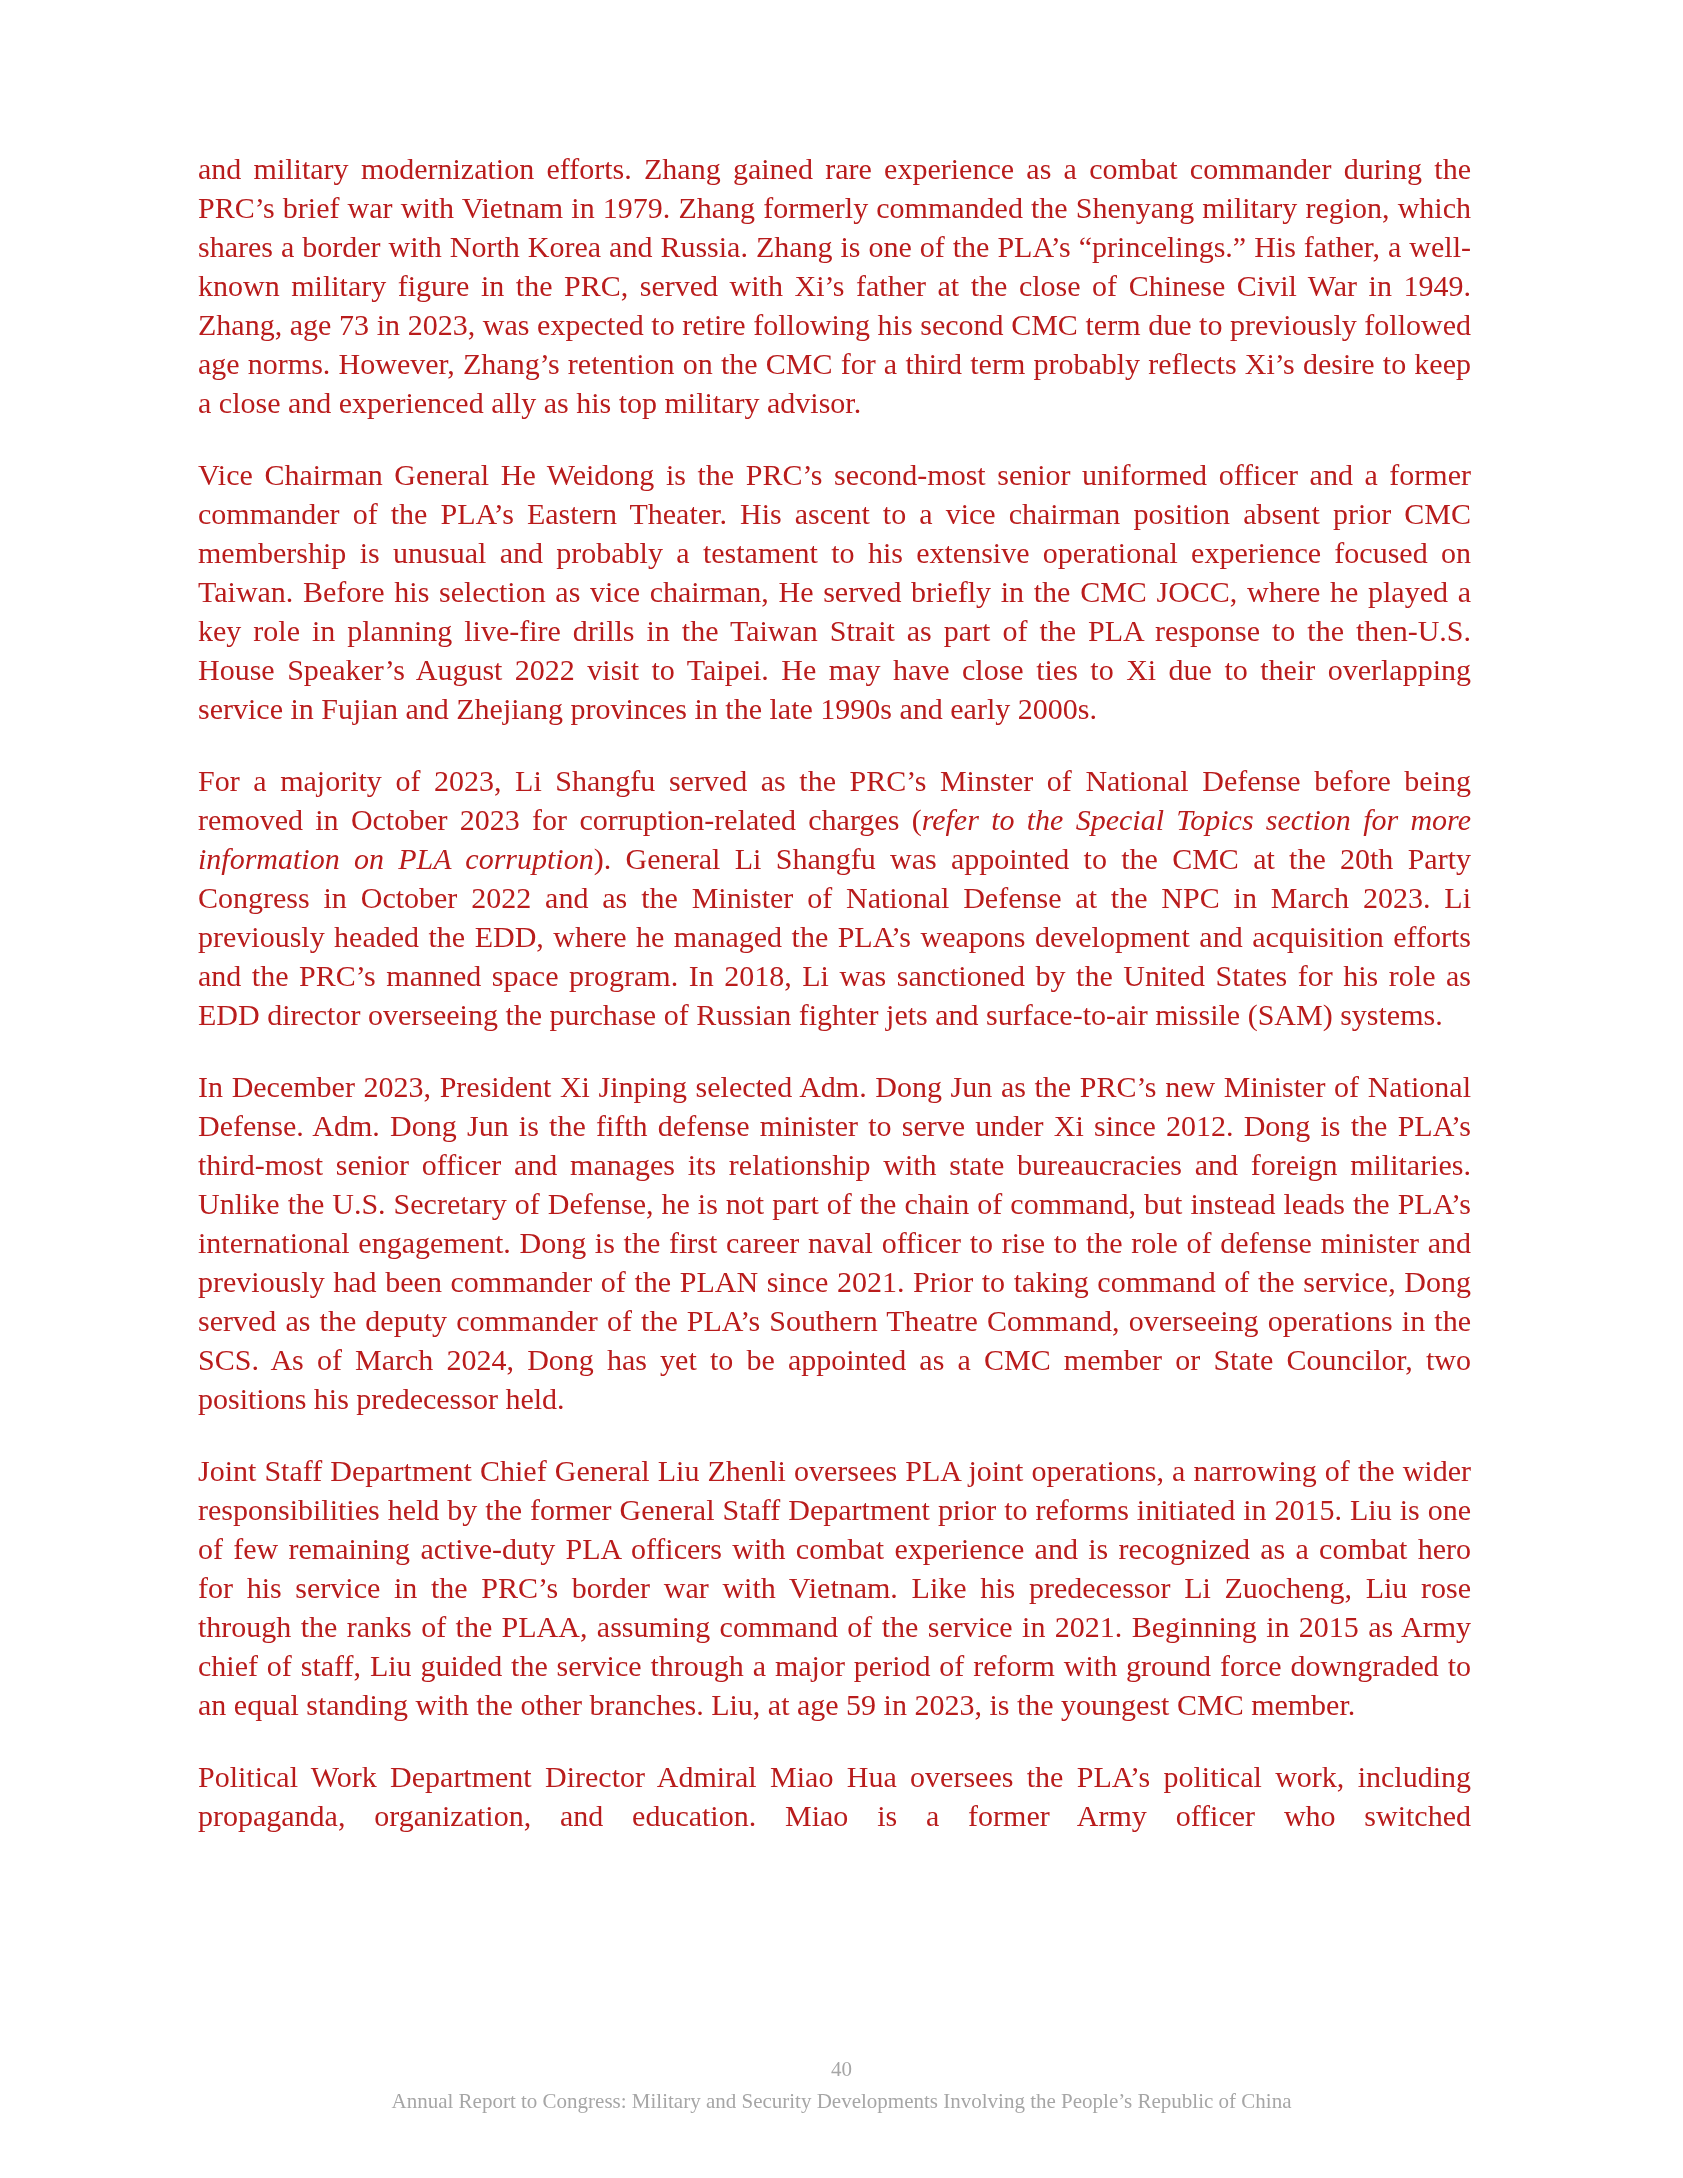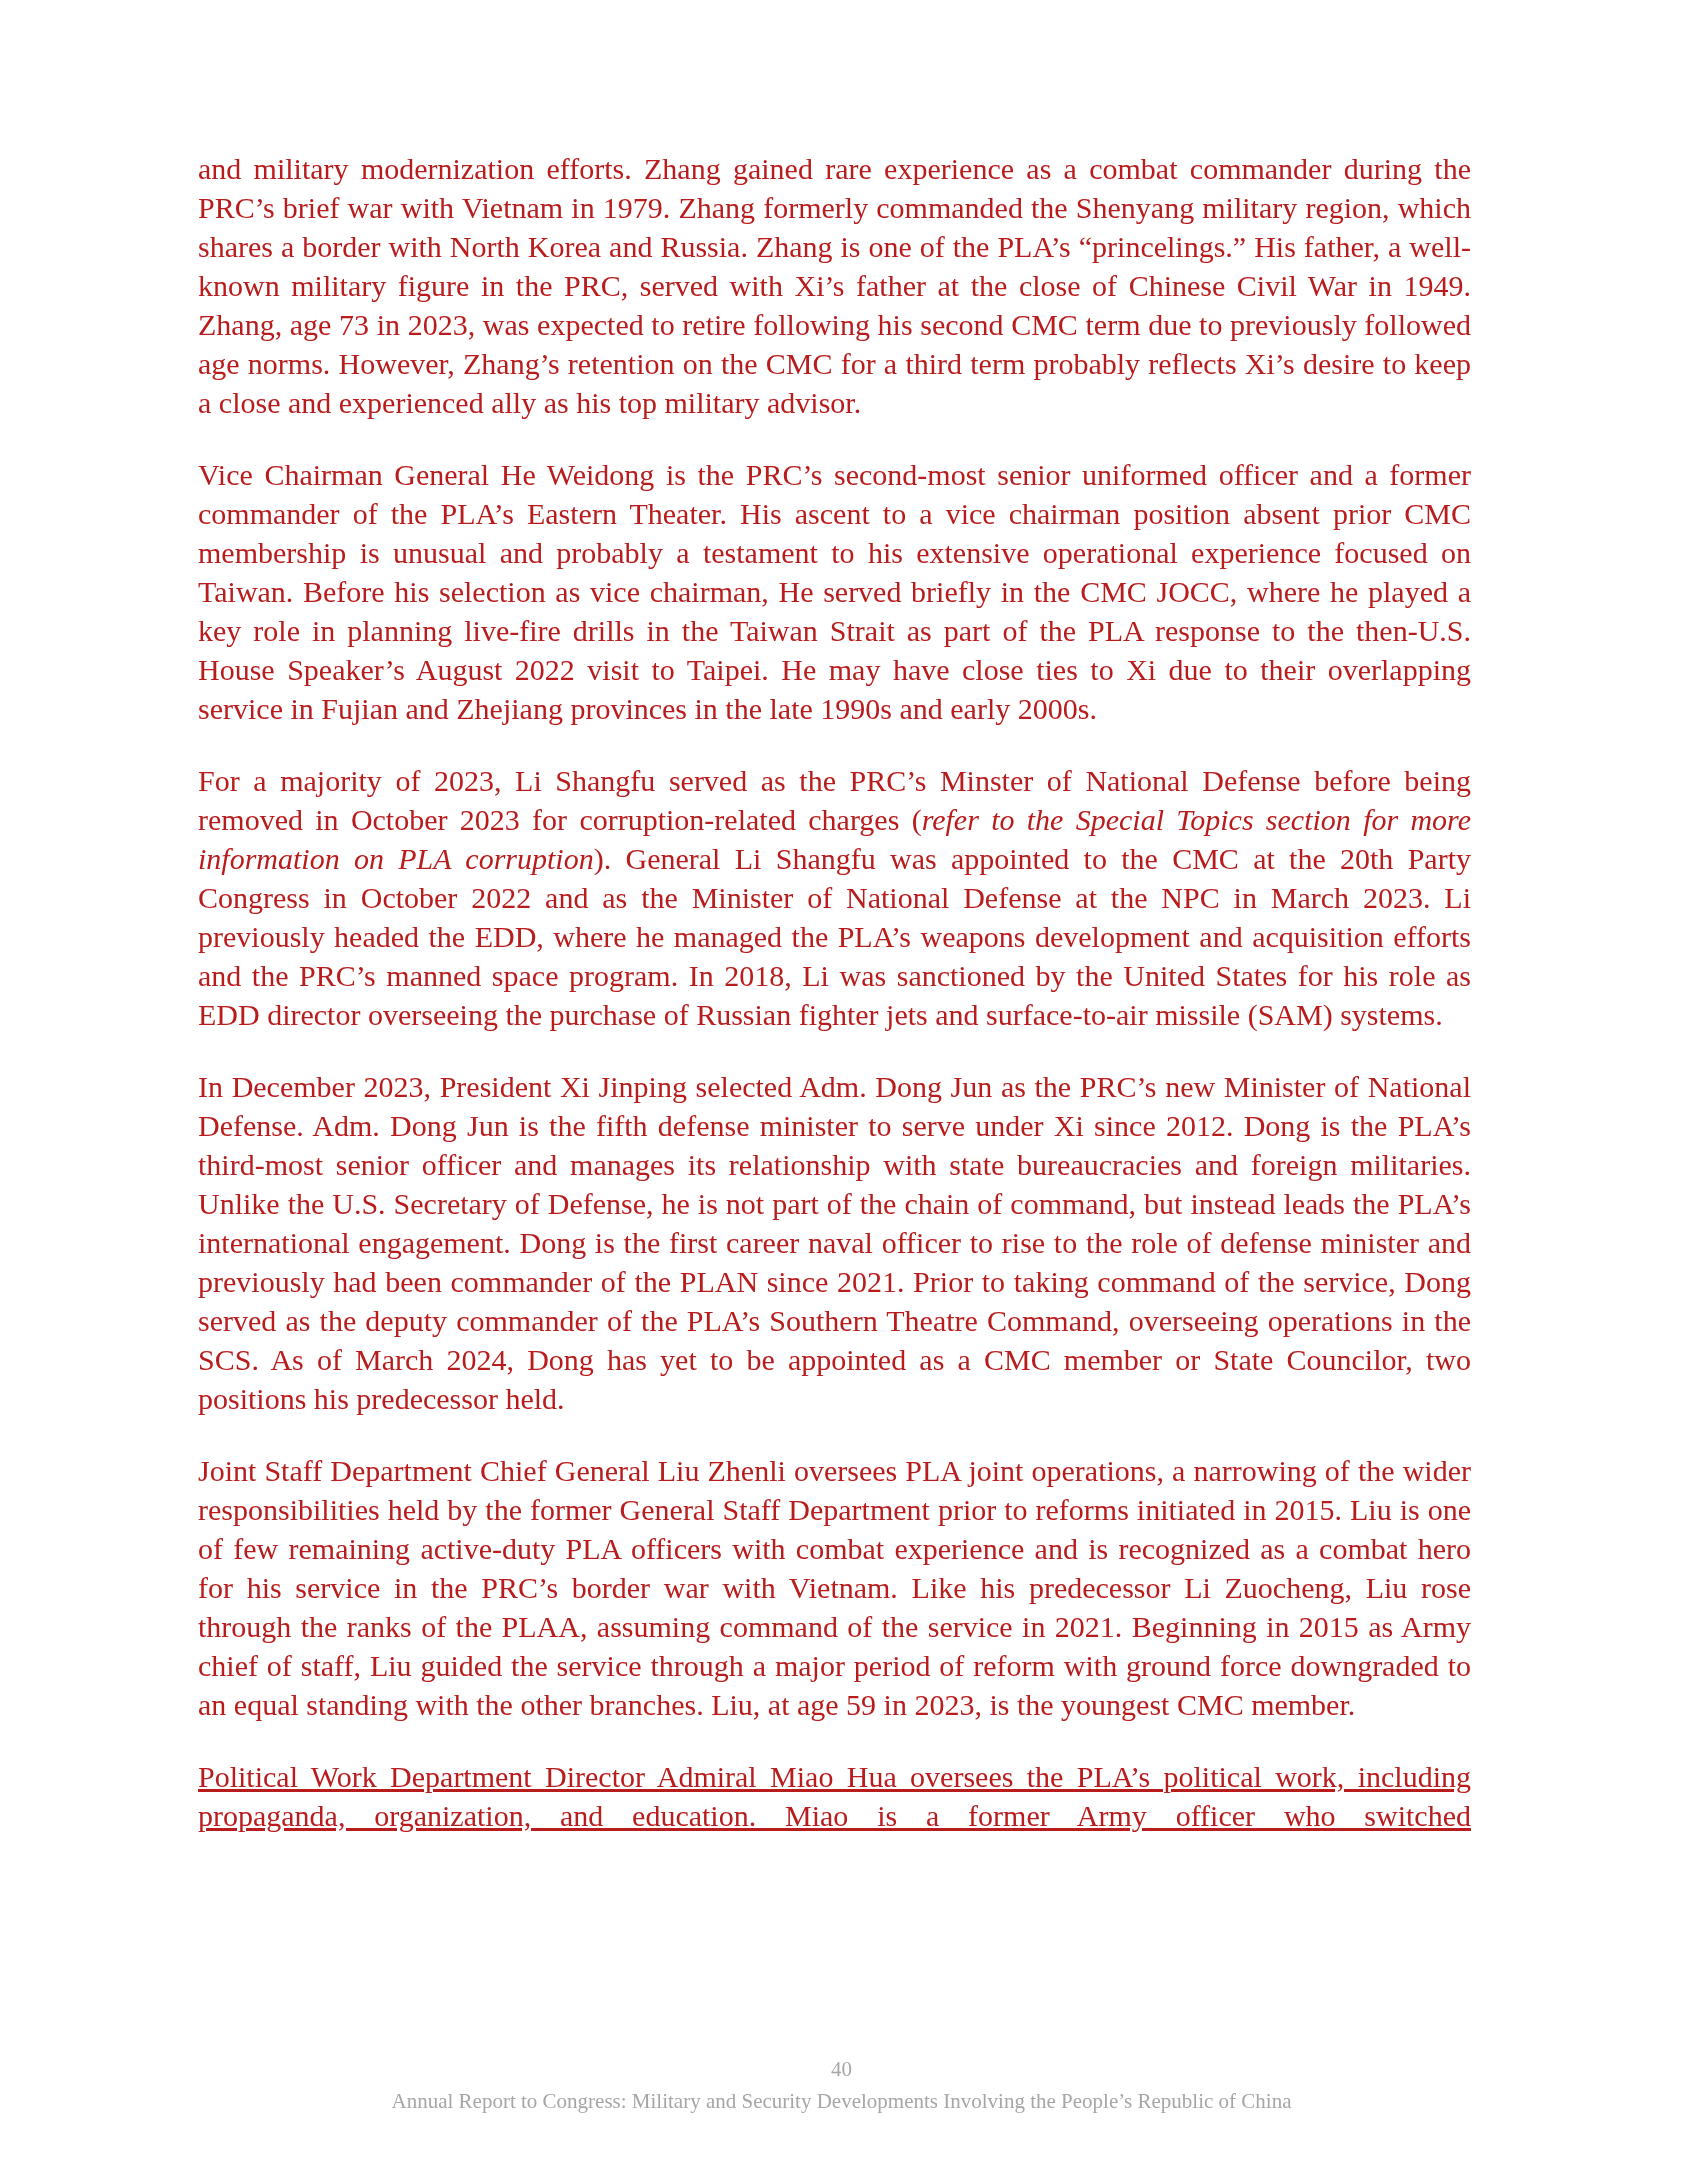--- a/index.html
+++ b/index.html
@@ -21,18 +21,18 @@
 </style>
 </head>
 <body>
 
 <div class="page">
   <p class="para">and military modernization efforts. Zhang gained rare experience as a combat commander during the PRC’s brief war with Vietnam in 1979. Zhang formerly commanded the Shenyang military region, which shares a border with North Korea and Russia. Zhang is one of the PLA’s “princelings.” His father, a well-known military figure in the PRC, served with Xi’s father at the close of Chinese Civil War in 1949. Zhang, age 73 in 2023, was expected to retire following his second CMC term due to previously followed age norms. However, Zhang’s retention on the CMC for a third term probably reflects Xi’s desire to keep a close and experienced ally as his top military advisor.</p>
   <p class="para">Vice Chairman General He Weidong is the PRC’s second-most senior uniformed officer and a former commander of the PLA’s Eastern Theater. His ascent to a vice chairman position absent prior CMC membership is unusual and probably a testament to his extensive operational experience focused on Taiwan. Before his selection as vice chairman, He served briefly in the CMC JOCC, where he played a key role in planning live-fire drills in the Taiwan Strait as part of the PLA response to the then-U.S. House Speaker’s August 2022 visit to Taipei. He may have close ties to Xi due to their overlapping service in Fujian and Zhejiang provinces in the late 1990s and early 2000s.</p>
   <p class="para"><span>For a majority of 2023, Li Shangfu served as the PRC’s Minster of National Defense before being removed in October 2023 for corruption-related charges (</span><em>refer to the Special Topics section for more information on PLA corruption</em><span>). General Li Shangfu was appointed to the CMC at the 20th Party Congress in October 2022 and as the Minister of National Defense at the NPC in March 2023. Li previously headed the EDD, where he managed the PLA’s weapons development and acquisition efforts and the PRC’s manned space program. In 2018, Li was sanctioned by the United States for his role as EDD director overseeing the purchase of Russian fighter jets and surface-to-air missile (SAM) systems.</span></p>
   <p class="para">In December 2023, President Xi Jinping selected Adm. Dong Jun as the PRC’s new Minister of National Defense. Adm. Dong Jun is the fifth defense minister to serve under Xi since 2012. Dong is the PLA’s third-most senior officer and manages its relationship with state bureaucracies and foreign militaries. Unlike the U.S. Secretary of Defense, he is not part of the chain of command, but instead leads the PLA’s international engagement. Dong is the first career naval officer to rise to the role of defense minister and previously had been commander of the PLAN since 2021. Prior to taking command of the service, Dong served as the deputy commander of the PLA’s Southern Theatre Command, overseeing operations in the SCS. As of March 2024, Dong has yet to be appointed as a CMC member or State Councilor, two positions his predecessor held.</p>
   <p class="para">Joint Staff Department Chief General Liu Zhenli oversees PLA joint operations, a narrowing of the wider responsibilities held by the former General Staff Department prior to reforms initiated in 2015. Liu is one of few remaining active-duty PLA officers with combat experience and is recognized as a combat hero for his service in the PRC’s border war with Vietnam. Like his predecessor Li Zuocheng, Liu rose through the ranks of the PLAA, assuming command of the service in 2021. Beginning in 2015 as Army chief of staff, Liu guided the service through a major period of reform with ground force downgraded to an equal standing with the other branches. Liu, at age 59 in 2023, is the youngest CMC member.</p>
-  <p class="para" style="text-align-last: justify; text-decoration: underline;">Political Work Department Director Admiral Miao Hua oversees the PLA’s political work, including propaganda, organization, and education. Miao is a former Army officer who switched</p>
+  <p class="para" style="text-align-last: justify;">Political Work Department Director Admiral Miao Hua oversees the PLA’s political work, including propaganda, organization, and education. Miao is a former Army officer who switched</p>
 </div>
 
 <div class="footer pagenum">40</div>
 <div class="footer foottitle">Annual Report to Congress: Military and Security Developments Involving the People’s Republic of China</div>
 
 
 </body></html>

